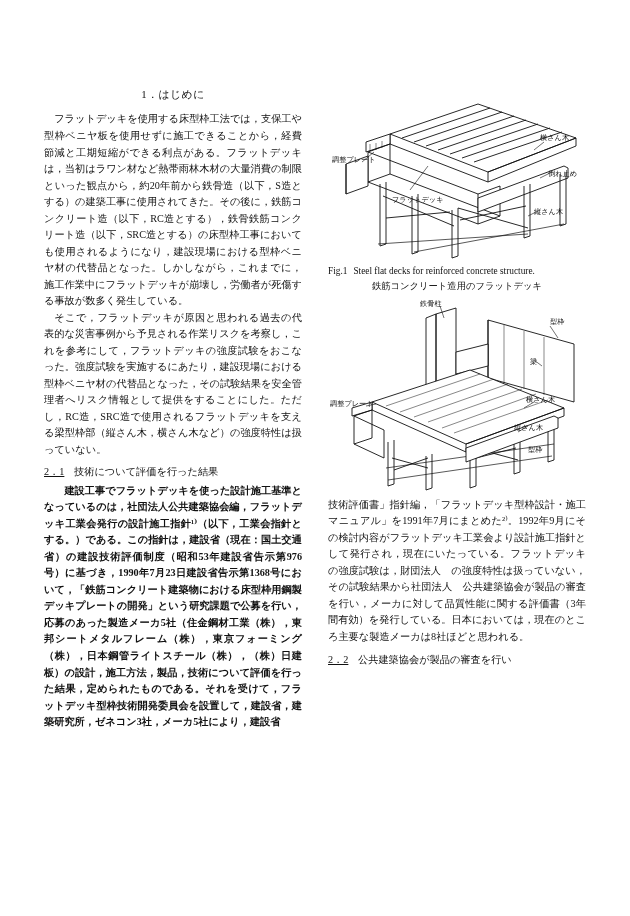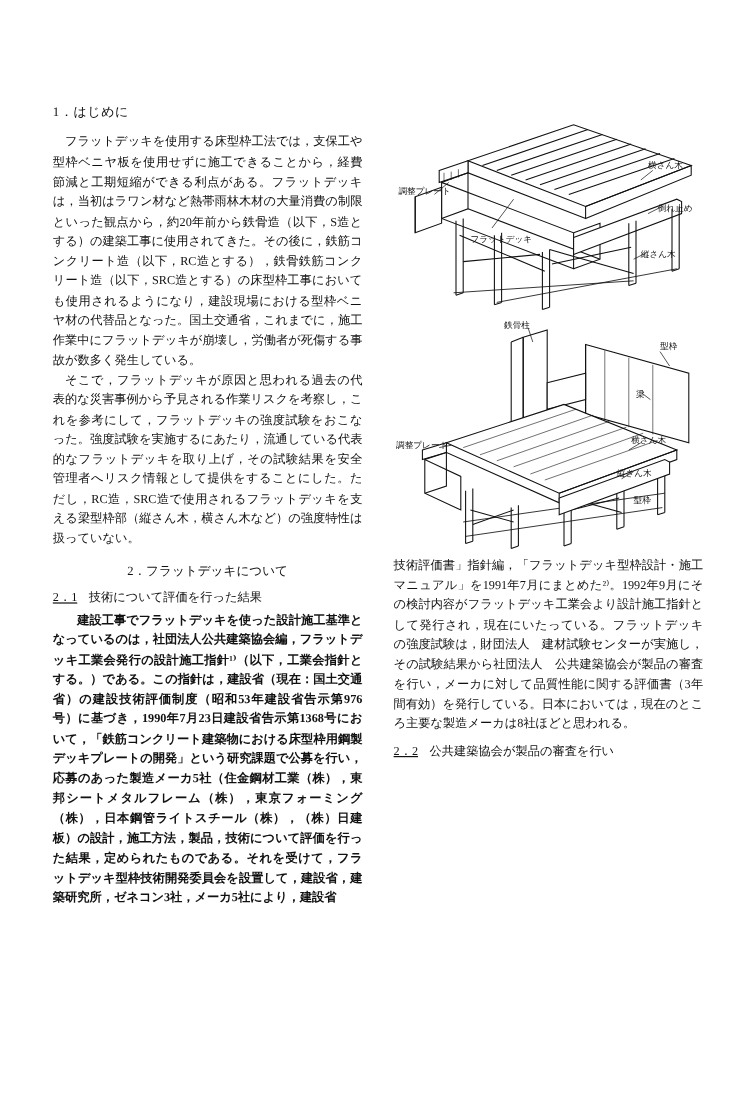--- a/index.html
+++ b/index.html
@@ -27,21 +27,21 @@
   }
   .col {
     width: 258px;
     font-size: 10.2px;
     line-height: 1.62;
     text-align: justify;
   }
   h1.section-title {
     font-size: 10.8px;
     font-weight: normal;
-    text-align: left;
+    text-align: center;
     margin: 0 0 8px 0;
     letter-spacing: 0.5px;
   }
   h2.section-head {
     font-size: 10.5px;
     font-weight: normal;
     text-align: center;
     margin: 10px 0 4px 0;
   }
   p.para {
@@ -92,23 +92,22 @@
   }
 </style>
 </head>
 <body>
 
 <div class="page">
   <div class="columns">
 
     <div class="col">
       <h1 class="section-title">1．はじめに</h1>
-      <p class="para">フラットデッキを使用する床型枠工法では，支保工や型枠ベニヤ板を使用せずに施工できることから，経費節減と工期短縮ができる利点がある。フラットデッキは，当初はラワン材など熱帯雨林木材の大量消費の制限といった観点から，約20年前から鉄骨造（以下，S造とする）の建築工事に使用されてきた。その後に，鉄筋コンクリート造（以下，RC造とする），鉄骨鉄筋コンクリート造（以下，SRC造とする）の床型枠工事においても使用されるようになり，建設現場における型枠ベニヤ材の代替品となった。国土交通省，これまでに，施工作業中にフラットデッキが崩壊し，労働者が死傷する事故が数多く発生している。</p>
-      <p class="para">そこで，フラットデッキが原因と思われる過去の代表的な災害事例から予見される作業リスクを考察し，これを参考にして，フラットデッキの強度試験をおこなった。強度試験を実施するにあたり，流通している代表的なフラットデッキを取り上げ，その試験結果を安全管理者へリスク情報として提供をすることにした。ただし，RC造，SRC造で使用されるフラットデッキを支える梁型枠部（縦さん木，横さん木など）の強度特性は扱っていない。</p>
-      <h2 class="section-head">2．フラットデッキについて</h2>
+      <p class="para">フラットデッキを使用する床型枠工法では，支保工や型枠ベニヤ板を使用せずに施工できることから，経費節減と工期短縮ができる利点がある。フラットデッキは，当初はラワン材など熱帯雨林木材の大量消費の制限といった観点から，約20年前から鉄骨造（以下，S造とする）の建築工事に使用されてきた。その後に，鉄筋コンクリート造（以下，RC造とする），鉄骨鉄筋コンクリート造（以下，SRC造とする）の床型枠工事においても使用されるようになり，建設現場における型枠ベニヤ材の代替品となった。しかしながら，これまでに，施工作業中にフラットデッキが崩壊し，労働者が死傷する事故が数多く発生している。</p>
+      <p class="para">そこで，フラットデッキが原因と思われる過去の代表的な災害事例から予見される作業リスクを考察し，これを参考にして，フラットデッキの強度試験をおこなった。強度試験を実施するにあたり，建設現場における型枠ベニヤ材の代替品となった，その試験結果を安全管理者へリスク情報として提供をすることにした。ただし，RC造，SRC造で使用されるフラットデッキを支える梁型枠部（縦さん木，横さん木など）の強度特性は扱っていない。</p>
       <p class="subhead">
         <span class="num">2．1</span><span>技術について評価を行った結果</span>
       </p>
       <p class="indent2">建設工事でフラットデッキを使った設計施工基準となっているのは，社団法人公共建築協会編，フラットデッキ工業会発行の設計施工指針¹⁾（以下，工業会指針とする。）である。この指針は，建設省（現在：国土交通省）の建設技術評価制度（昭和53年建設省告示第976号）に基づき，1990年7月23日建設省告示第1368号において，「鉄筋コンクリート建築物における床型枠用鋼製デッキプレートの開発」という研究課題で公募を行い，応募のあった製造メーカ5社（住金鋼材工業（株），東邦シートメタルフレーム（株），東京フォーミング（株），日本鋼管ライトスチール（株），（株）日建板）の設計，施工方法，製品，技術について評価を行った結果，定められたものである。それを受けて，フラットデッキ型枠技術開発委員会を設置して，建設省，建築研究所，ゼネコン3社，メーカ5社により，建設省</p>
     </div>
 
     <div class="col">
 
       <div class="figure">
         <svg width="258" height="175" viewBox="0 0 258 175">
@@ -177,20 +176,24 @@
             <path d="M212 124 L200 130"></path>
           </g>
           <g class="fig-label" fill="#111">
             <text x="4" y="76">調整プレート</text>
             <text x="64" y="116">フラットデッキ</text>
             <text x="212" y="54">横さん木</text>
             <text x="220" y="90">倒れ止め</text>
             <text x="206" y="128">縦さん木</text>
           </g>
         </svg>
+        <div class="figcap">
+          <span class="lbl">Fig.1</span><span>Steel flat decks for reinforced concrete structure.</span>
+          <span class="jp">鉄筋コンクリート造用のフラットデッキ</span>
+        </div>
       </div>
 
       <div class="figure">
         <svg width="258" height="195" viewBox="0 0 258 195">
           <g fill="none" stroke="#111" stroke-width="0.9">
 
             <path d="M108 16 L128 10 L128 96 L108 102 Z" fill="#fff"></path>
             <path d="M108 16 L108 102"></path>
             <path d="M98 20 L108 16"></path>
             <path d="M98 20 L98 106 L108 102"></path>
@@ -258,20 +261,20 @@
             <text x="222" y="26">型枠</text>
             <text x="202" y="66">梁</text>
             <text x="2" y="108">調整プレート</text>
             <text x="198" y="104">横さん木</text>
             <text x="186" y="132">縦さん木</text>
             <text x="200" y="154">型枠</text>
           </g>
         </svg>
       </div>
 
-      <p class="para noindent">技術評価書」指針編，「フラットデッキ型枠設計・施工マニュアル」を1991年7月にまとめた²⁾。1992年9月にその検討内容がフラットデッキ工業会より設計施工指針として発行され，現在にいたっている。フラットデッキの強度試験は，財団法人　建材試験センターが実施し，その試験結果から社団法人　公共建築協会が製品の審査を行い，メーカに対して品質性能に関する評価書（3年間有効）を発行している。日本においては，現在のところ主要な製造メーカは8社ほどと思われる。</p>
+      <p class="para noindent">技術評価書」指針編，「フラットデッキ型枠設計・施工マニュアル」を1991年7月にまとめた²⁾。1992年9月にその検討内容がフラットデッキ工業会より設計施工指針として発行され，現在にいたっている。フラットデッキの強度試験は，財団法人　の強度特性は扱っていない，その試験結果から社団法人　公共建築協会が製品の審査を行い，メーカに対して品質性能に関する評価書（3年間有効）を発行している。日本においては，現在のところ主要な製造メーカは8社ほどと思われる。</p>
       <p class="subhead">
         <span class="num">2．2</span><span>公共建築協会が製品の審査を行い</span>
       </p>
     </div>
 
   </div>
 </div>
 
 </body></html>

